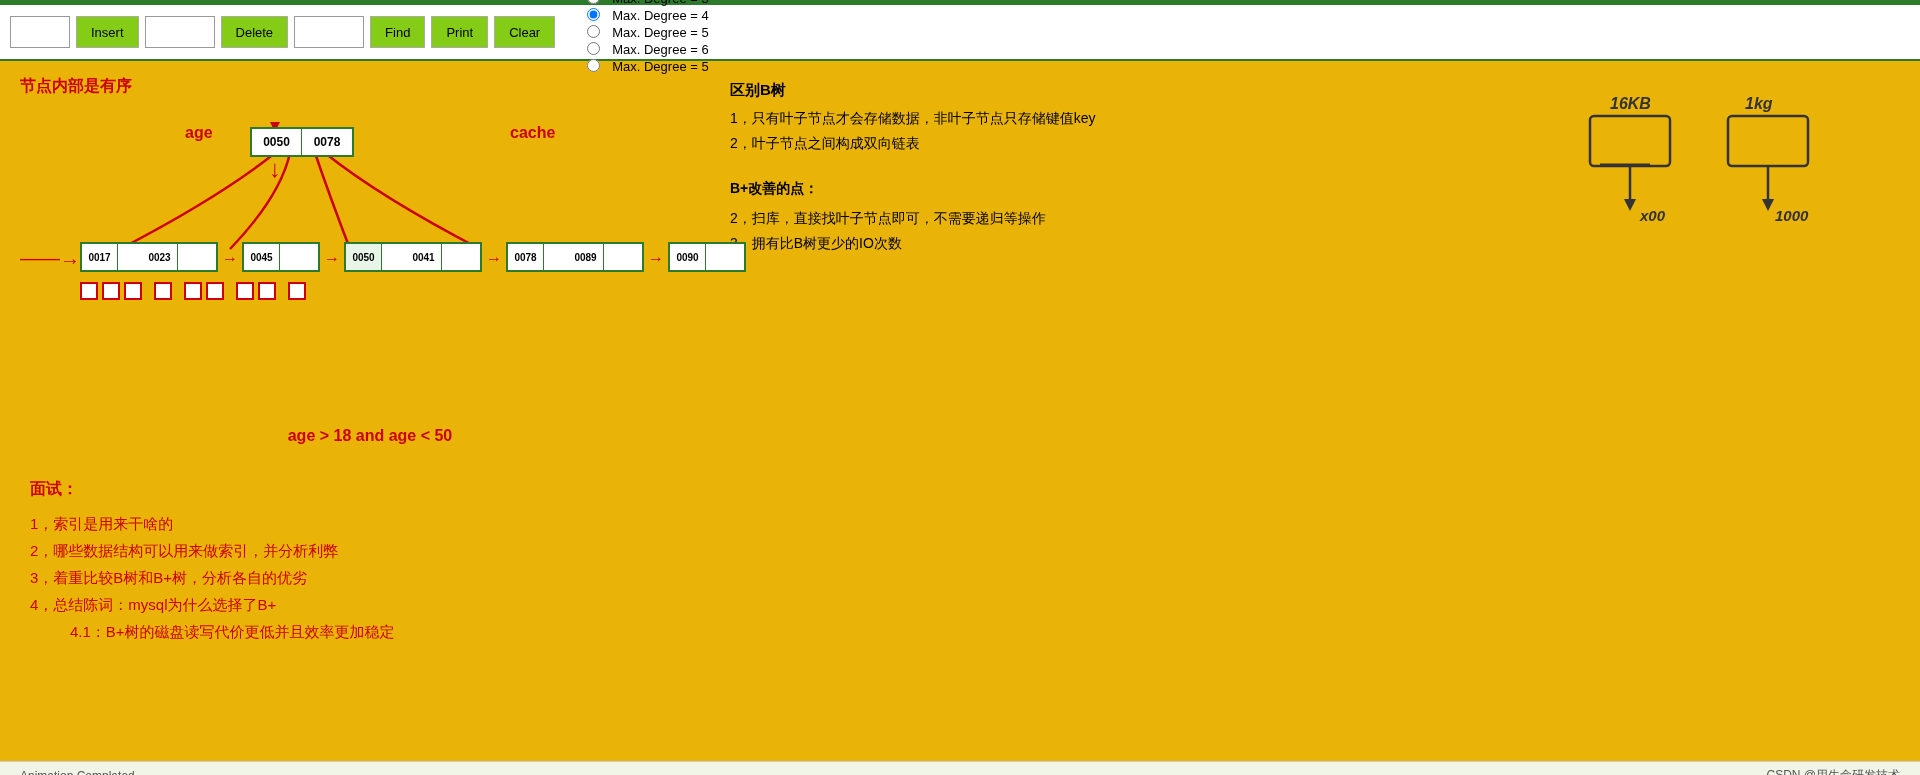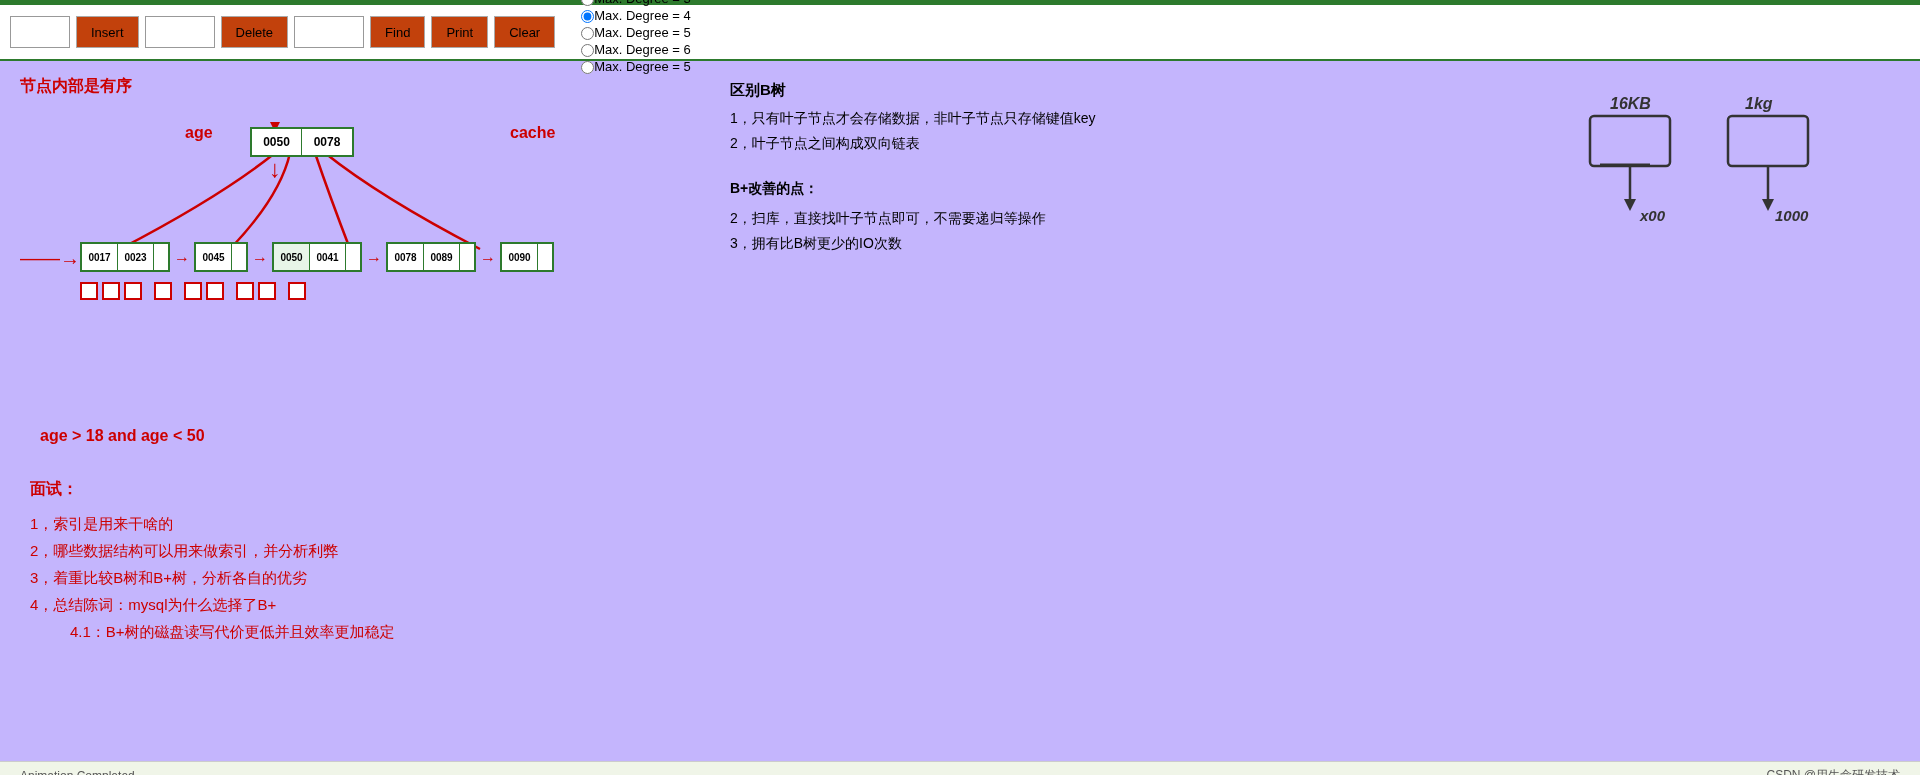--- a/index.html
+++ b/index.html
@@ -19,46 +19,47 @@
       border: 1px solid #999;
       padding: 4px 6px;
       width: 70px;
       height: 32px;
       font-size: 13px;
     }
     .toolbar button {
       padding: 4px 14px;
       height: 32px;
       font-size: 13px;
-      background: #c2410c;
+      background: #84cc16;
       border: 1px solid #aaa;
       cursor: pointer;
     }
 
     
     .radio-group {
       display: flex;
       flex-direction: column;
       margin-left: 20px;
       font-size: 13px;
       gap: 2px;
     }
     .radio-group label {
       display: flex;
-      align-items: flex-end;
-      gap: 0;
+      align-items: flex-start;
+      gap: 12px;
       cursor: pointer;
+      margin-left: 6px;
     }
     .radio-group input[type="radio"] { cursor: pointer; }
 
     
     .main-content {
       display: flex;
       padding: 10px 20px;
-      background: #c4b5fd;
+      background: #eab308;
       min-height: 700px;
     }
 
     
     .left-panel {
       flex: 0 0 680px;
       position: relative;
     }
 
     .node-ordered-label {
@@ -106,20 +107,21 @@
       display: flex;
       gap: 4px;
       align-items: center;
     }
 
     .leaf-node {
       display: flex;
       border: 2px solid #2d7a2d;
       background: #fff;
       position: relative;
+      gap: 24px;
     }
     .leaf-node .cell {
       width: 36px;
       height: 26px;
       border-right: 1px solid #2d7a2d;
       display: flex;
       align-items: center;
       justify-content: center;
       font-size: 10px;
       font-weight: bold;
@@ -363,21 +365,21 @@
         <div style="width:18px;height:18px;border:2px solid #cc0000;background:#fff;"></div>
         <div style="width:18px;height:18px;border:2px solid #cc0000;background:#fff;"></div>
         <div style="width:4px;"></div>
         <div style="width:18px;height:18px;border:2px solid #cc0000;background:#fff;"></div>
         <div style="width:18px;height:18px;border:2px solid #cc0000;background:#fff;"></div>
         <div style="width:4px;"></div>
         <div style="width:18px;height:18px;border:2px solid #cc0000;background:#fff;"></div>
       </div>
     </div>
 
-    <div class="query-label" style="margin-top:50px;">age &gt; 18 and age &lt; 50</div>
+    <div class="query-label" style="margin-top:50px;text-align:center;">age &gt; 18 and age &lt; 50</div>
 
     <div class="interview-section">
       <div class="title">面试：</div>
       <div>1，索引是用来干啥的</div>
       <div>2，哪些数据结构可以用来做索引，并分析利弊</div>
       <div>3，着重比较B树和B+树，分析各自的优劣</div>
       <div>4，总结陈词：mysql为什么选择了B+</div>
       <div class="sub-item">4.1：B+树的磁盘读写代价更低并且效率更加稳定</div>
     </div>
   </div>

